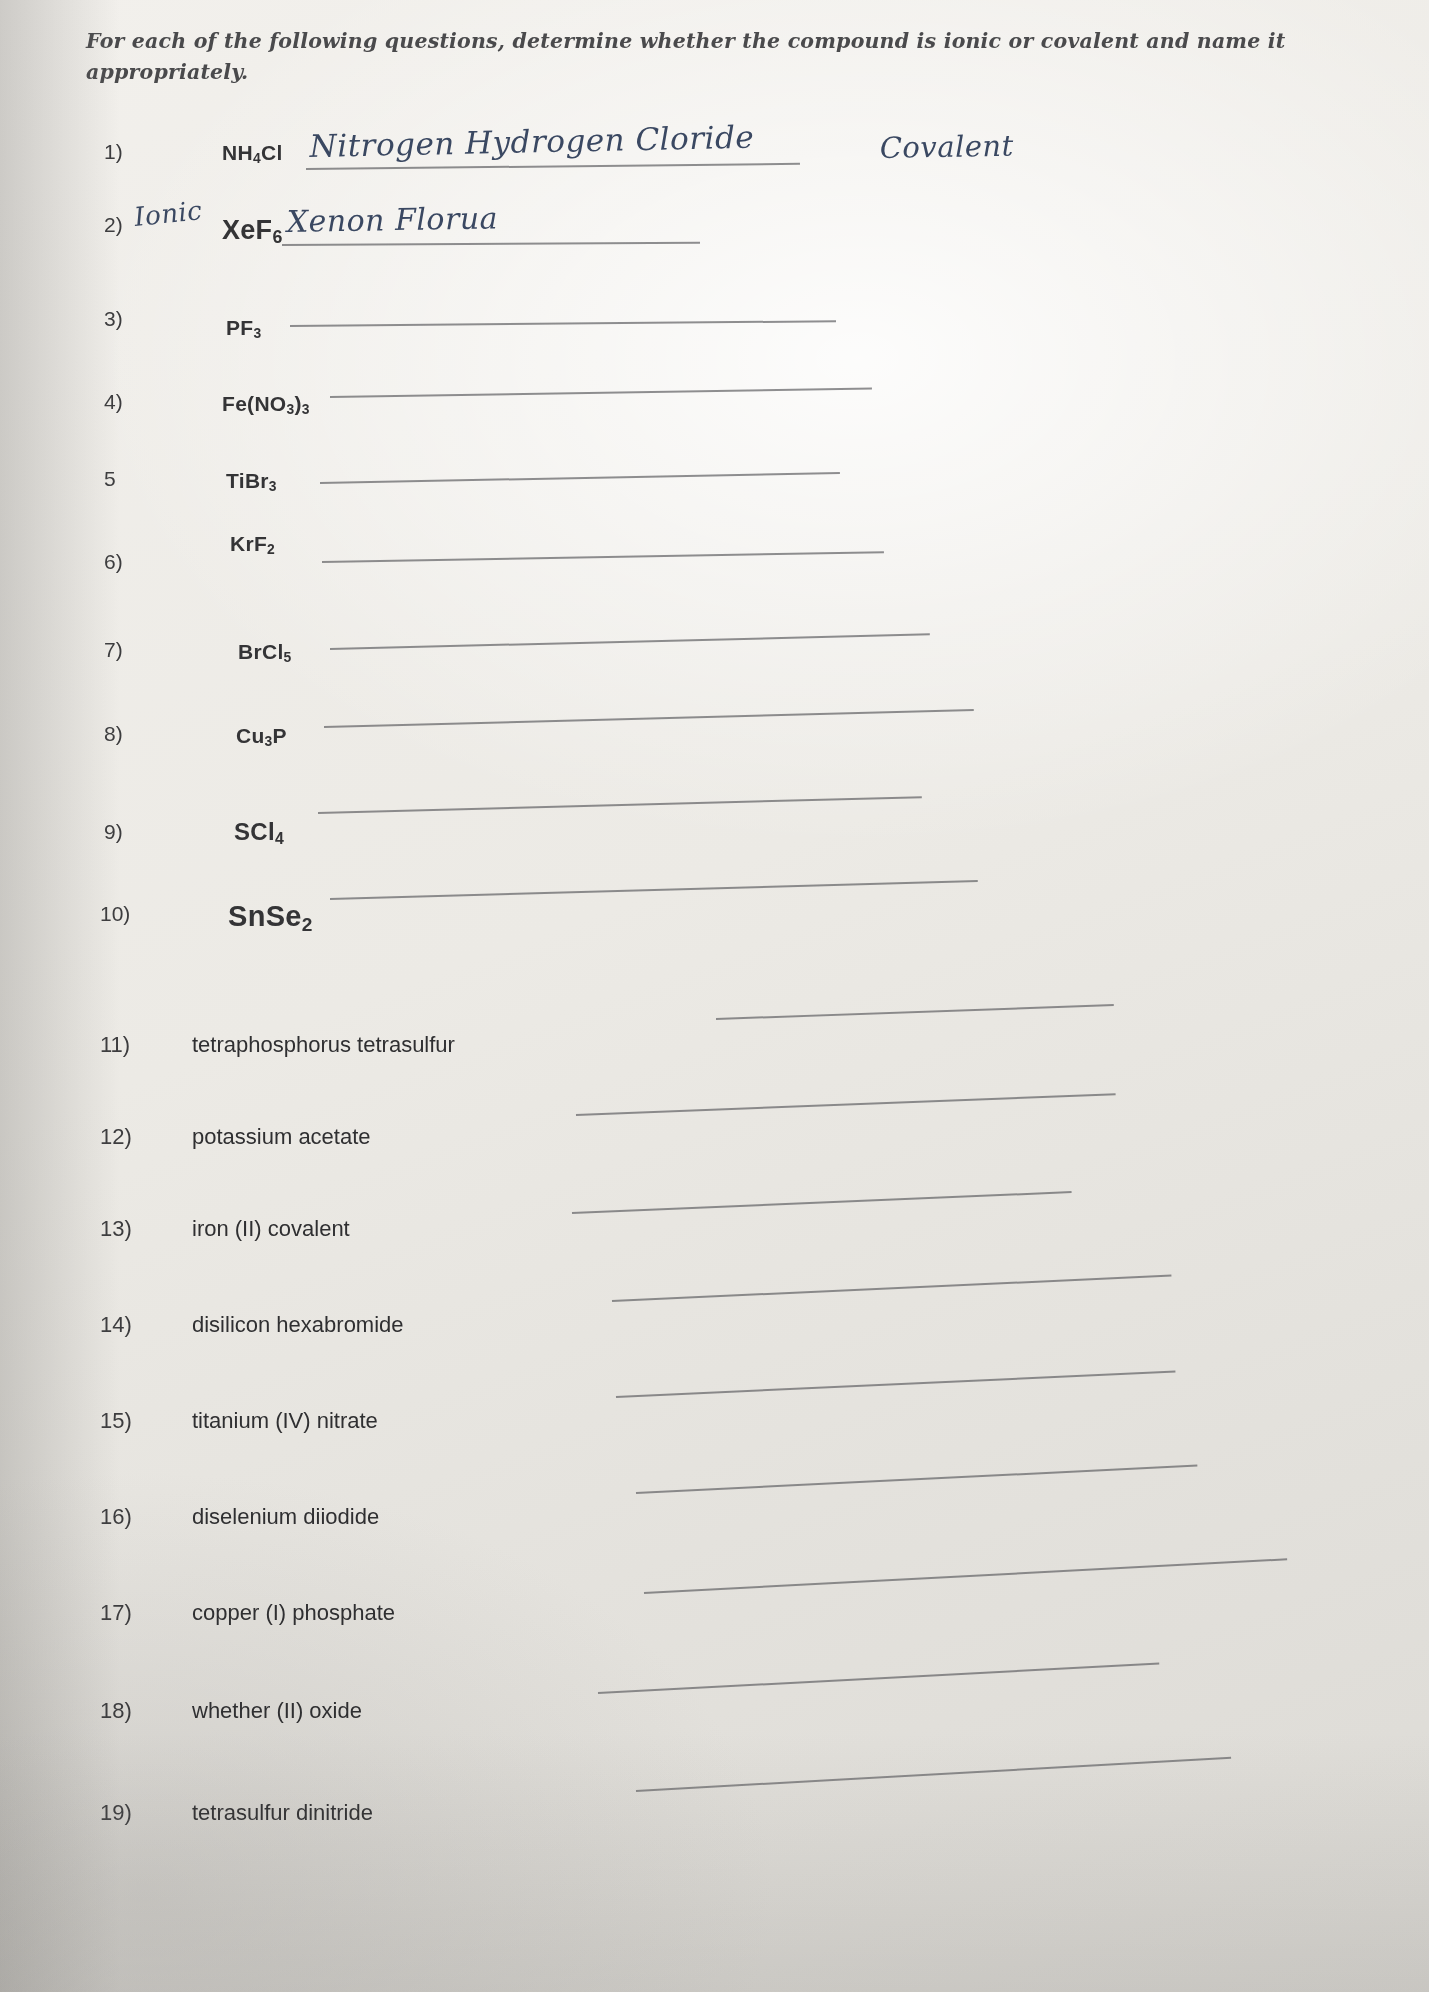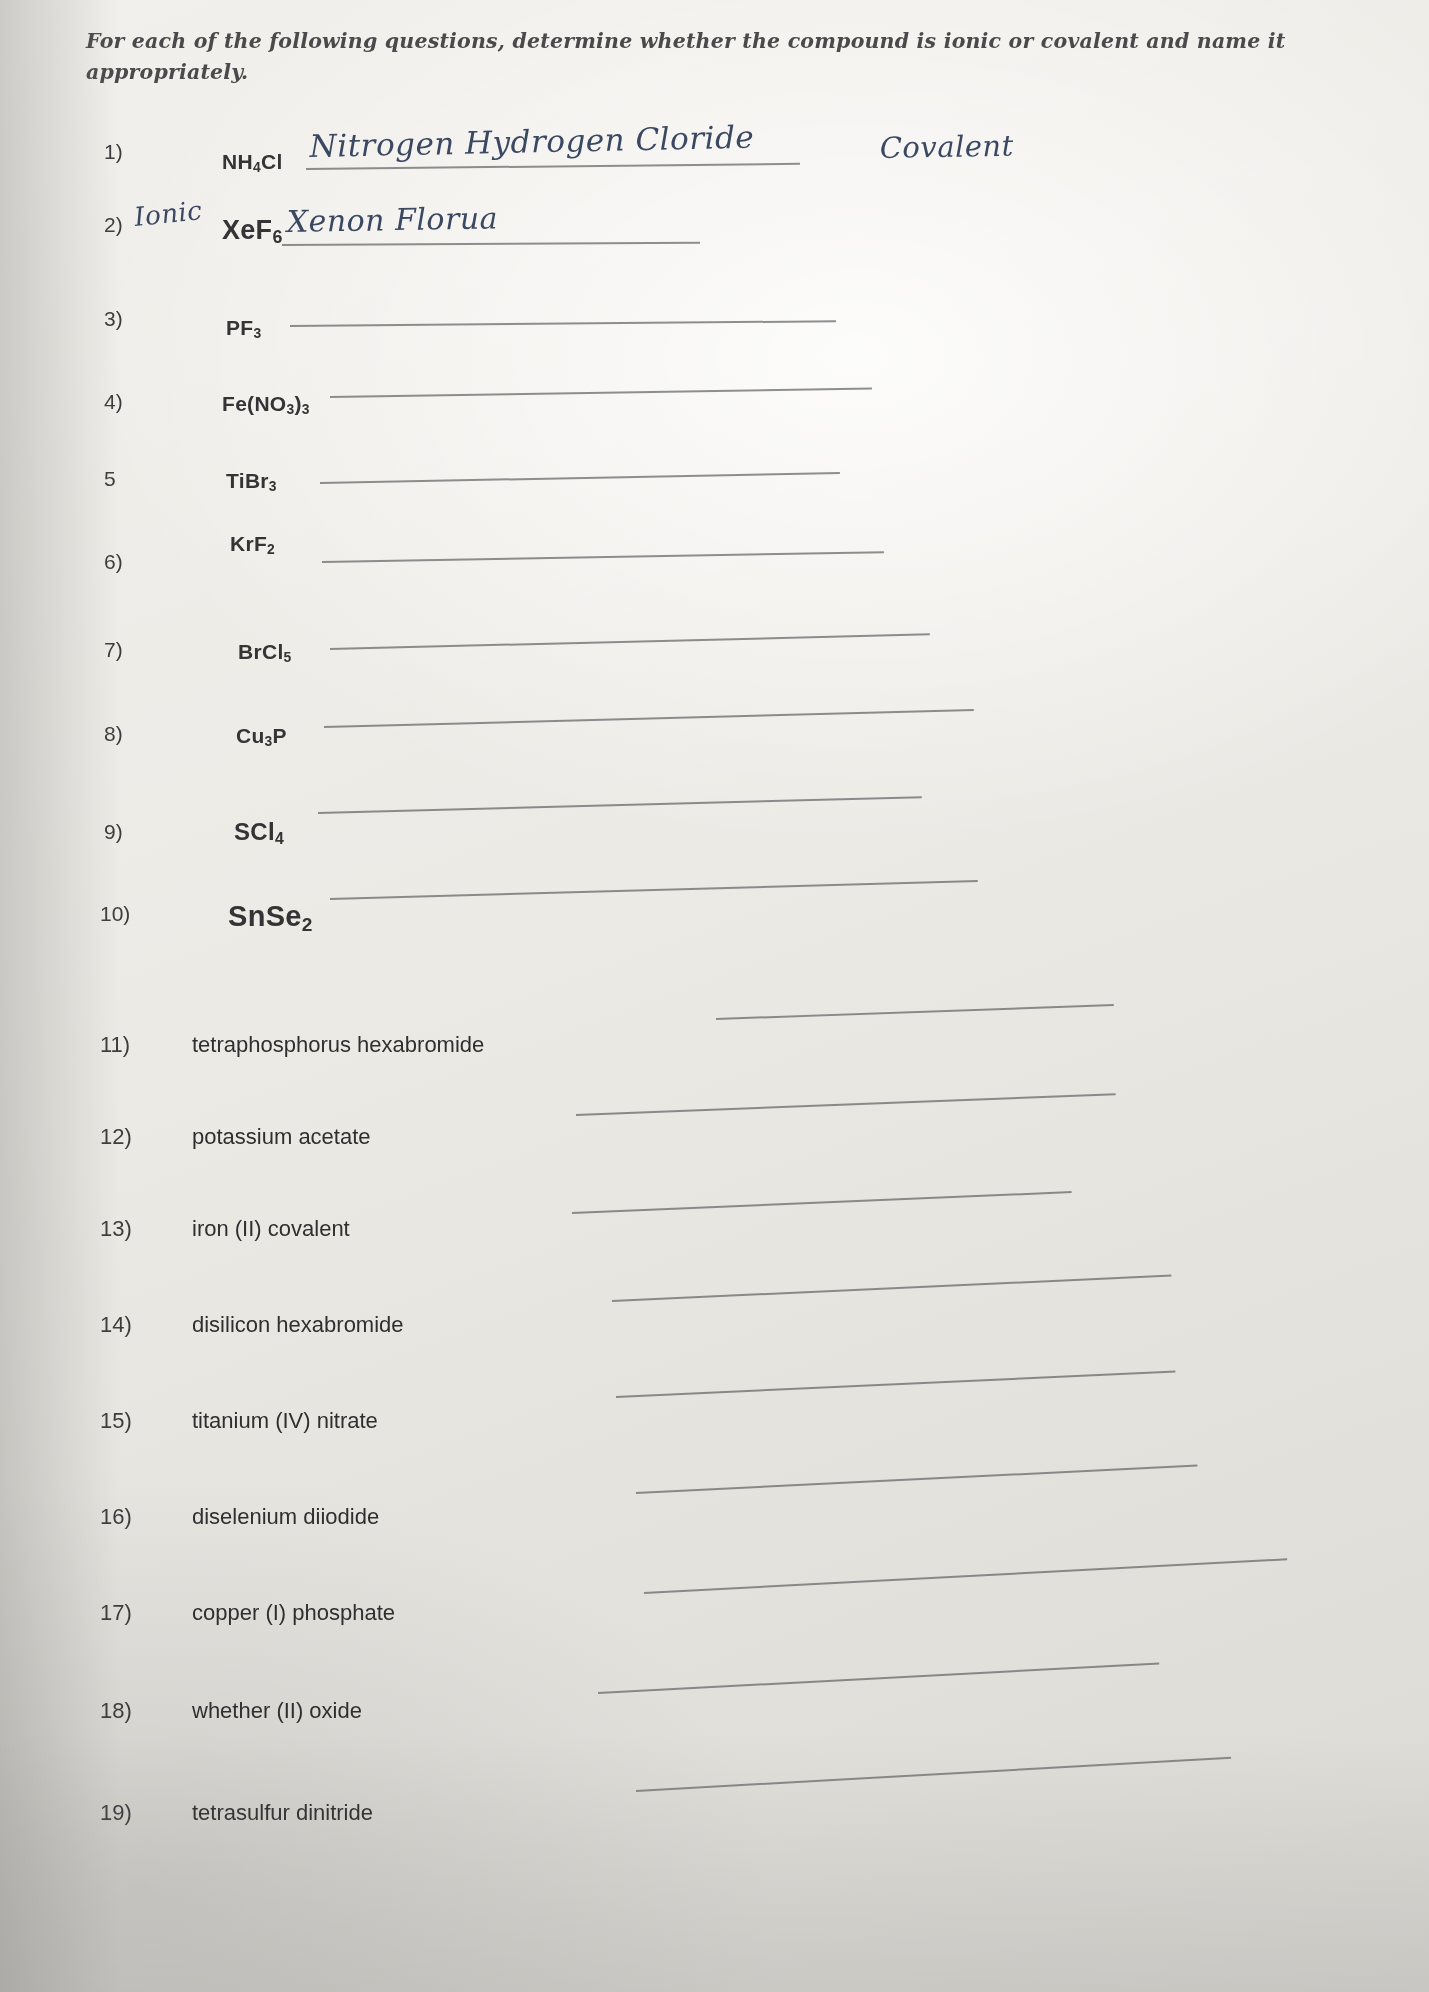--- a/index.html
+++ b/index.html
@@ -108,21 +108,21 @@
 
 <div id="sheet"></div>
 
 <div id="content">
 
   <div class="instructions">For each of the following questions, determine whether the compound is ionic or covalent and name it appropriately.</div>
 
   <div class="row" style="left:104px; top:140px; font-size:21px;">
     <span class="num" style="width:72px;">1)</span>
   </div>
-  <div class="formula" style="position:absolute; left:222px; top:150px; font-size:21px;">NH<sub>4</sub>Cl</div>
+  <div class="formula" style="position:absolute; left:222px; top:141px; font-size:21px;">NH<sub>4</sub>Cl</div>
   <div class="rule" style="left:306px; top:168px; width:494px; transform:rotate(-0.6deg);"></div>
   <div class="hand cursive" style="left:310px; top:128px; font-size:31px; transform:rotate(-1.2deg);">Nitrogen Hydrogen Cloride</div>
   <div class="hand cursive" style="left:880px; top:131px; font-size:29px; transform:rotate(-1deg);">Covalent</div>
 
   <div class="row" style="left:104px; top:213px; font-size:21px;">
     <span class="num" style="width:72px;">2)</span>
   </div>
   <div class="formula" style="position:absolute; left:222px; top:215px; font-size:27px;">XeF<sub>6</sub></div>
   <div class="rule" style="left:282px; top:244px; width:418px; transform:rotate(-0.3deg);"></div>
   <div class="hand cursive" style="left:136px; top:202px; font-size:26px; transform:rotate(-6deg);">Ionic</div>
@@ -171,21 +171,21 @@
   <div class="rule" style="left:318px; top:812px; width:604px; transform:rotate(-1.5deg);"></div>
 
   <div class="row" style="left:100px; top:902px; font-size:21px;">
     <span class="num" style="width:76px;">10)</span>
   </div>
   <div class="formula" style="position:absolute; left:228px; top:900px; font-size:29px;">SnSe<sub>2</sub></div>
   <div class="rule" style="left:330px; top:898px; width:648px; transform:rotate(-1.6deg);"></div>
 
   <div class="row" style="left:100px; top:1032px; font-size:22px;">
     <span class="num" style="width:92px;">11)</span>
-    <span class="name-text">tetraphosphorus hexabromide</span>
+    <span class="name-text">tetraphosphorus tetrasulfur</span>
   </div>
   <div class="rule" style="left:716px; top:1018px; width:398px; transform:rotate(-2deg);"></div>
 
   <div class="row" style="left:100px; top:1124px; font-size:22px;">
     <span class="num" style="width:92px;">12)</span>
     <span class="name-text">potassium acetate</span>
   </div>
   <div class="rule" style="left:576px; top:1114px; width:540px; transform:rotate(-2.2deg);"></div>
 
   <div class="row" style="left:100px; top:1216px; font-size:22px;">

